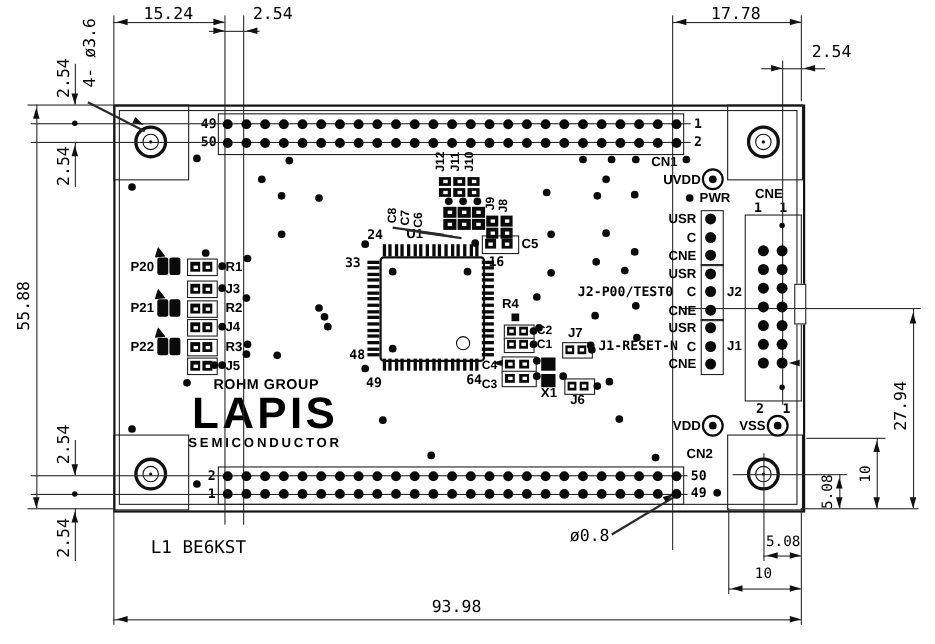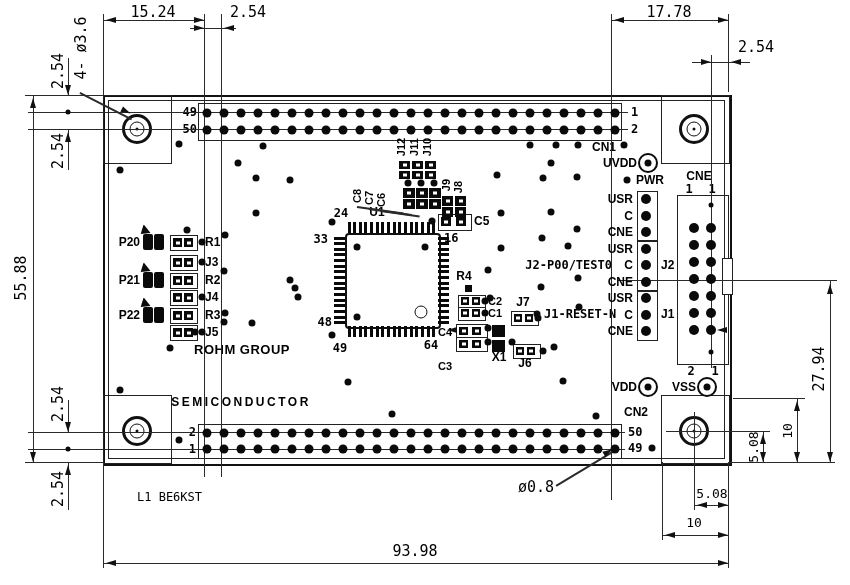--- a/index.html
+++ b/index.html
@@ -74,22 +74,23 @@
   <div class="comp" style="left:458px;top:307px;width:26px;height:12px;"></div>
   <div class="comp" style="left:456px;top:324px;width:30px;height:13px;"></div>
   <div class="comp" style="left:456px;top:337px;width:30px;height:13px;"></div>
   <div class="comp" style="left:511px;top:311px;width:26px;height:13px;"></div>
   <div class="comp" style="left:513px;top:344px;width:26px;height:13px;"></div>
   <div class="bar" style="left:492px;top:325px;width:13px;height:12px;"></div>
   <div class="bar" style="left:492px;top:340px;width:13px;height:12px;"></div>
   <div class="bar" style="left:465px;top:285px;width:7px;height:7px;"></div>
 
   <div class="lbl" style="left:242px;top:349px;font-size:13px;letter-spacing:0.5px;">ROHM GROUP</div>
+  <div class="lbl" style="left:241px;top:377px;font-size:40px;letter-spacing:3px;font-weight:700;">LAPIS</div>
   <div class="lbl" style="left:241px;top:402px;font-size:12px;letter-spacing:2.5px;">SEMICONDUCTOR</div>
-  <div class="lbl la mono" style="left:137px;top:497px;font-size:12px;font-weight:400;">L1 BE6KST</div>
+  <div class="lbl la mono" style="left:137px;top:497px;font-size:16px;font-weight:400;">L1 BE6KST</div>
 
   <div class="lbl ra mono" style="left:197px;top:112px;">49</div>
   <div class="lbl ra mono" style="left:197px;top:129px;">50</div>
   <div class="lbl la mono" style="left:631px;top:112px;">1</div>
   <div class="lbl la mono" style="left:631px;top:129px;">2</div>
   <div class="lbl" style="left:604px;top:147px;">CN1</div>
 
   <div class="lbl ra mono" style="left:196px;top:432px;">2</div>
   <div class="lbl ra mono" style="left:196px;top:449px;">1</div>
   <div class="lbl la mono" style="left:628px;top:432px;">50</div>
@@ -130,21 +131,21 @@
   <div class="lbl rot" style="left:369px;top:198px;font-size:11px;">C7</div>
   <div class="lbl rot" style="left:381px;top:200px;font-size:11px;">C6</div>
   <div class="lbl rot" style="left:446px;top:185px;font-size:11px;">J9</div>
   <div class="lbl rot" style="left:458px;top:187px;font-size:11px;">J8</div>
 
   <div class="lbl la" style="left:474px;top:221px;">C5</div>
   <div class="lbl" style="left:464px;top:276px;">R4</div>
   <div class="lbl la" style="left:488px;top:301px;font-size:11px;">C2</div>
   <div class="lbl la" style="left:488px;top:313px;font-size:11px;">C1</div>
   <div class="lbl ra" style="left:452px;top:332px;font-size:11px;">C4</div>
-  <div class="lbl ra" style="left:452px;top:366px;font-size:11px;">C3</div>
+  <div class="lbl ra" style="left:452px;top:350px;font-size:11px;">C3</div>
   <div class="lbl" style="left:499px;top:357px;">X1</div>
   <div class="lbl" style="left:523px;top:302px;">J7</div>
   <div class="lbl" style="left:525px;top:363px;">J6</div>
 
   <div class="lbl dim" style="left:153px;top:12px;">15.24</div>
   <div class="lbl dim" style="left:248px;top:12px;">2.54</div>
   <div class="lbl dim" style="left:669px;top:12px;">17.78</div>
   <div class="lbl dim" style="left:756px;top:47px;">2.54</div>
   <div class="lbl dim rot" style="left:58px;top:71px;">2.54</div>
   <div class="lbl dim rot" style="left:81px;top:48px;">4- ø3.6</div>

